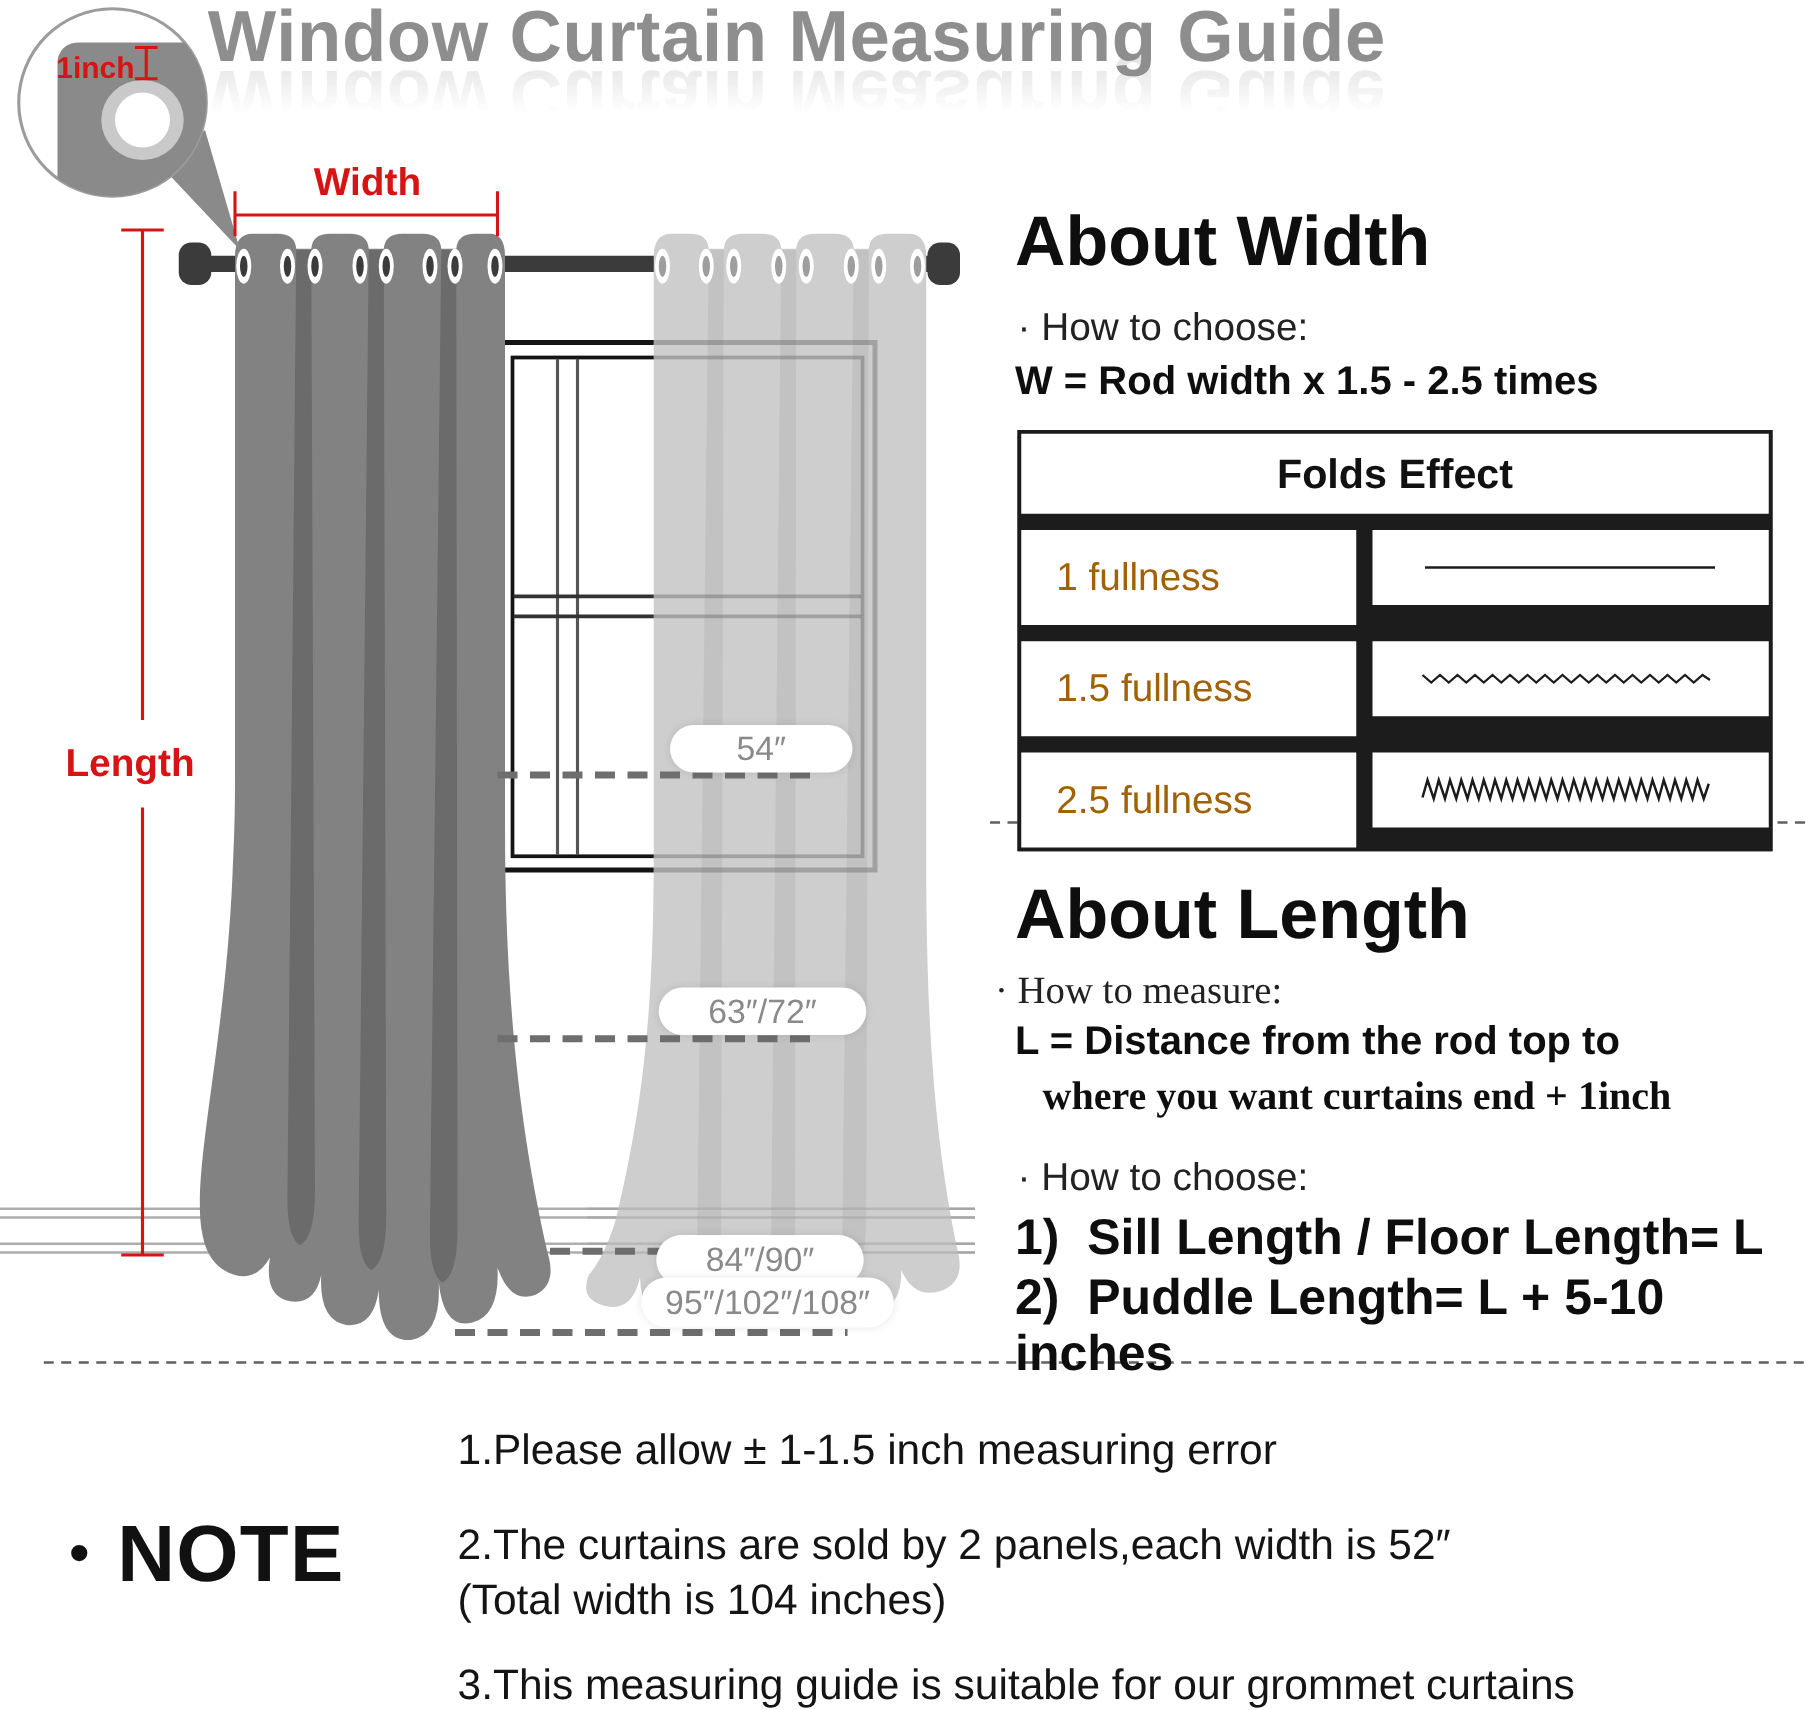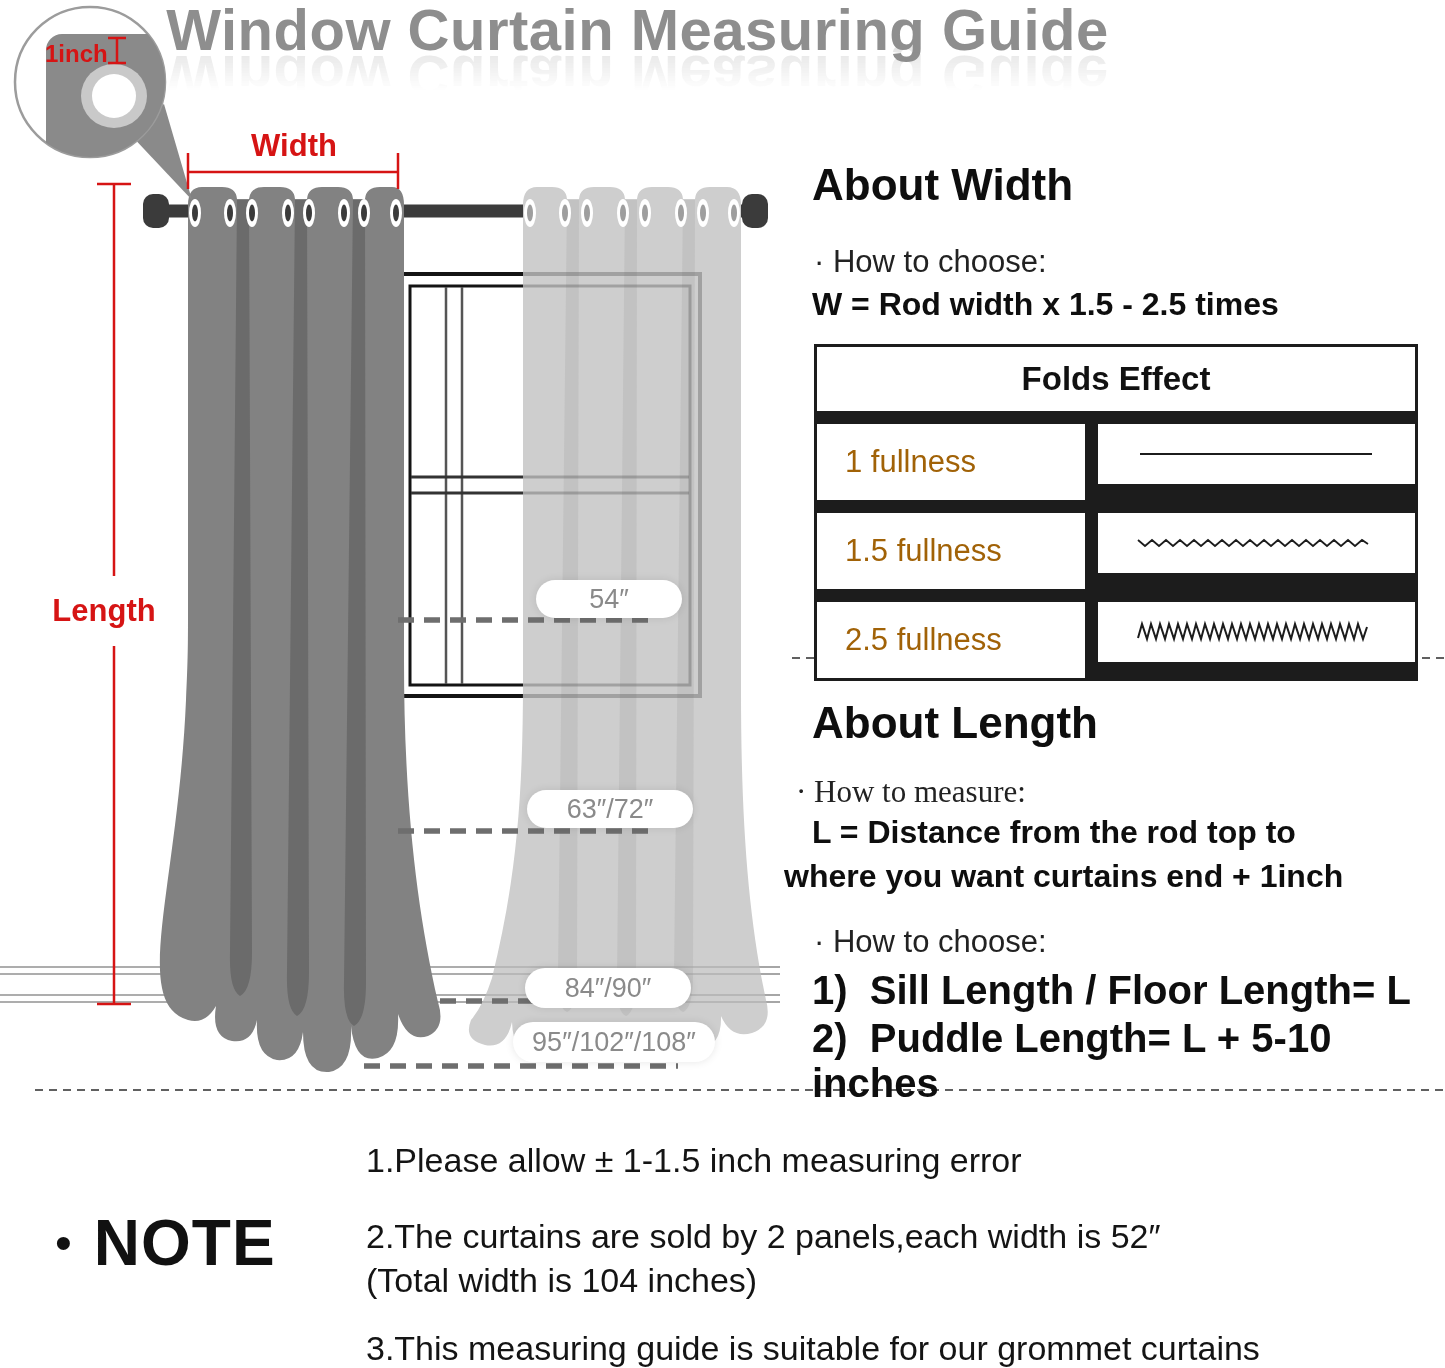--- a/index.html
+++ b/index.html
@@ -18,26 +18,26 @@
   
   svg.scene{position:absolute;left:0;top:0;}
   .svgtxt{font-family:"Liberation Sans","DejaVu Sans",sans-serif;font-weight:700;fill:#d61414;}
 
   
   .pill{position:absolute;background:#fff;border-radius:24px;color:#8a8a8a;
         font-size:27px;display:flex;align-items:center;justify-content:center;
         box-shadow:0 0 8px rgba(0,0,0,.10);}
   .pill-54 {left:536px;top:580px;width:146px;height:38px;text-align:right;}
   .pill-63 {left:527px;top:790px;width:166px;height:38px;}
-  .pill-84 {left:525px;top:968px;width:166px;height:40px;}
+  .pill-84 {left:525px;top:988px;width:166px;height:40px;}
   .pill-95 {left:513px;top:1022px;width:202px;height:40px;}
 
   
   .abs{position:absolute;}
-  .h2{font-size:44px;font-weight:700;color:#0e0e0e;}
+  .h2{font-size:56px;font-weight:700;color:#0e0e0e;}
   .bullet{font-size:31px;color:#222;}
   .formula{font-size:32px;font-weight:600;color:#0e0e0e;white-space:pre-wrap;}
   .optline{font-size:40px;font-weight:600;color:#0e0e0e;white-space:pre-wrap;}
 
   
   .ftable{position:absolute;left:814px;top:344px;width:598px;
           display:grid;grid-template-columns:268px 1fr;grid-auto-rows:auto;
           background:#1c1c1c;border:3px solid #1c1c1c;gap:13px;}
   .ftable .cell{background:#fff;display:flex;align-items:center;}
   .ftable .head{grid-column:1 / span 2;justify-content:center;height:64px;
@@ -263,21 +263,21 @@
     <div class="cell fx">
       <svg width="250" height="26">
           <polyline fill="none" stroke="#1c1c1c" stroke-width="2" points="6,19 10,5 15,20 19,5 24,20 28,5 33,20 37,5 42,20 46,5 51,20 55,5 60,20 64,5 69,20 73,5 78,20 82,5 87,20 91,5 96,20 100,5 105,20 109,5 114,20 118,5 123,20 127,5 132,20 136,5 141,20 145,5 150,20 154,5 159,20 163,5 168,20 172,5 177,20 181,5 186,20 190,5 195,20 199,5 204,20 208,5 213,20 217,5 222,20 226,5 231,20 235,8"></polyline>
         </svg>
     </div>
   </div>
 
   <div class="abs h2" style="left:812px;top:698px;">About Length</div>
   <div class="abs bullet" style="left:796px;top:774px;font-family:Liberation Serif, serif;">· How to measure:</div>
   <div class="abs formula" style="left:812px;top:814px;">L = Distance from the rod top to</div>
-  <div class="abs formula" style="left:784px;top:858px;">where you want curtains end + 1inch</div>
+  <div class="abs formula" style="left:834px;top:858px;font-family:Liberation Serif, serif;">where you want curtains end + 1inch</div>
   <div class="abs bullet" style="left:814px;top:924px;">· How to choose:</div>
   <div class="abs optline" style="left:812px;top:968px;">1)  Sill Length / Floor Length= L</div>
   <div class="abs optline" style="left:812px;top:1016px;">2)  Puddle Length= L + 5-10 inches</div>
 
   <div class="note-label">
     <span class="note-bullet">•</span>
     <span class="note-word">NOTE</span>
   </div>
   <div class="notes">
     <div class="n1">1.Please allow ± 1-1.5 inch measuring error</div>

